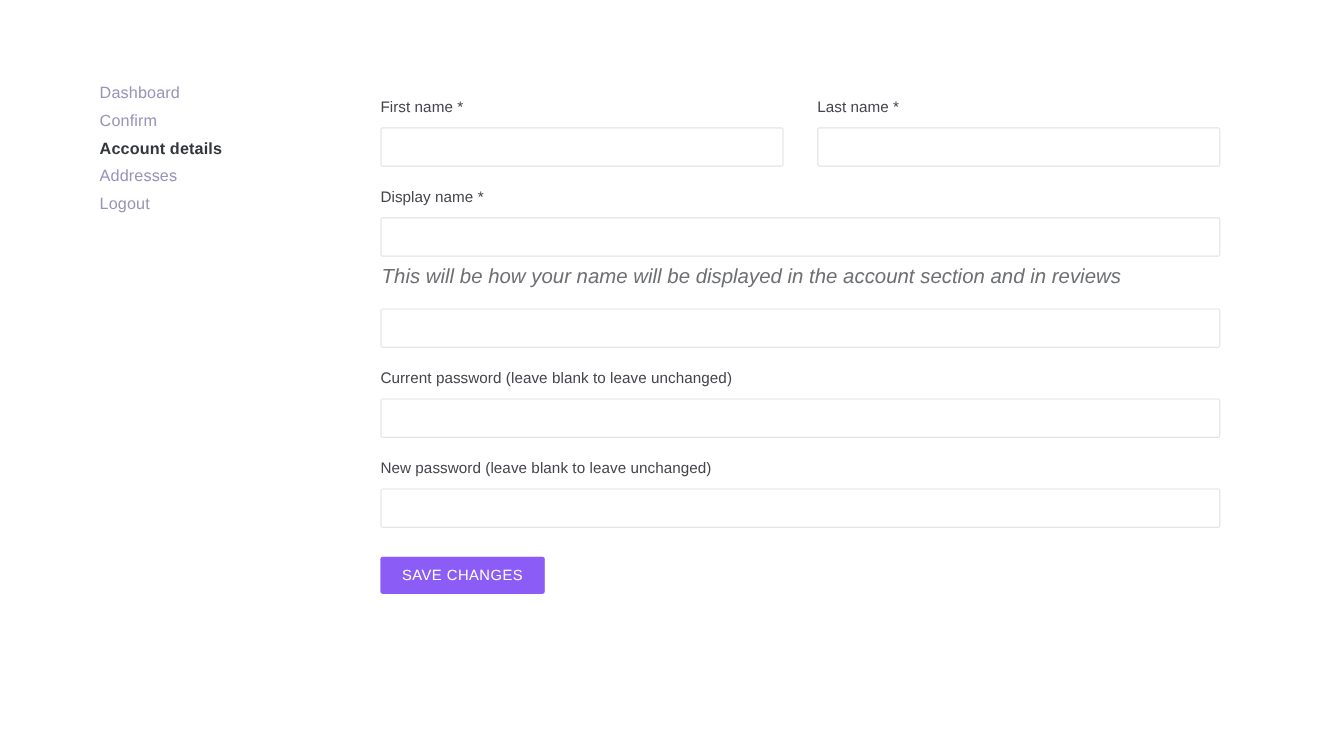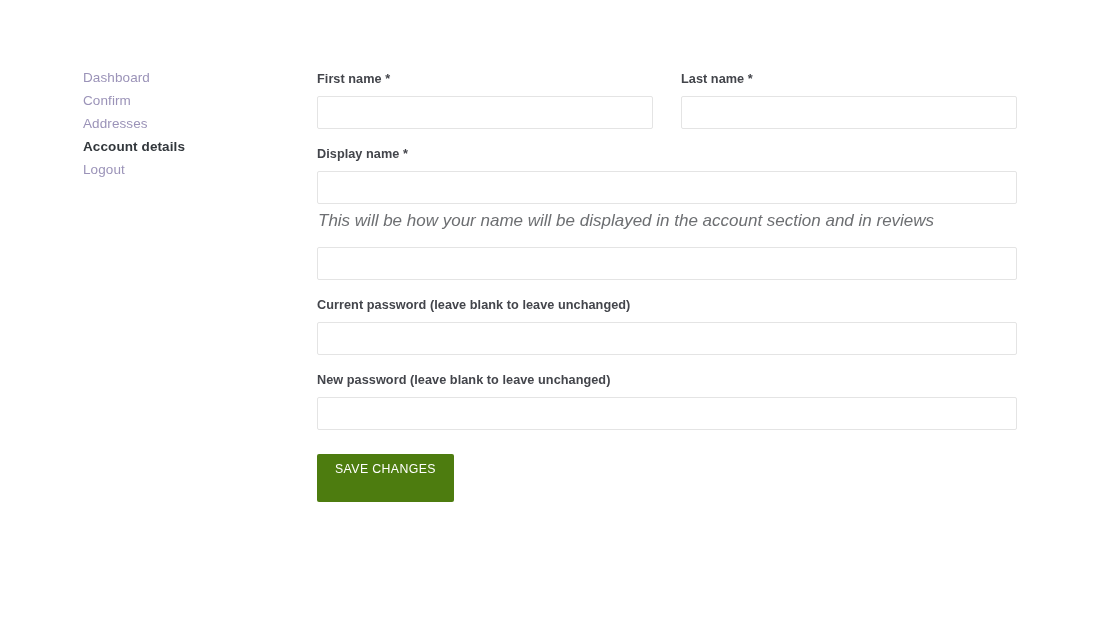--- a/index.html
+++ b/index.html
@@ -64,24 +64,24 @@
   .row-split {
     display: flex;
     justify-content: space-between;
   }
   .col-half {
     width: 336px;
   }
   label.field-label {
     display: block;
     font-size: 12.7px;
-    font-weight: bold;
+    font-weight: normal;
     color: #43454b;
     line-height: 16px;
-    margin: 2px 0 9px 0;
+    margin: 12px 0 9px 0;
     letter-spacing: 0.05px;
   }
   input.text-input {
     display: block;
     box-sizing: border-box;
     width: 100%;
     height: 33px;
     padding: 6px 10px;
     border: 1px solid #e4e4e4;
     border-radius: 2px;
@@ -108,27 +108,27 @@
   .row-email {
     margin-top: 18px;
   }
   .submit-row {
     margin-top: 24px;
   }
   button.save-button {
     display: inline-block;
     border: 0;
     border-radius: 2px;
-    background: #4d7c0f;
+    background: #8b5cf6;
     color: #ffffff;
     font-family: "Liberation Sans", sans-serif;
     font-size: 12.3px;
     font-weight: normal;
     letter-spacing: 0.4px;
-    padding: 9px 18px 27px 18px;
+    padding: 9px 18px 10px 18px;
     min-width: 125px;
     text-align: center;
     cursor: pointer;
     text-transform: uppercase;
     line-height: 12px;
   }
 </style>
 </head>
 <body>
 
@@ -136,24 +136,24 @@
 
   <nav class="account-nav">
     <ul>
       <li>
         <a href="#" class="nav-link">Dashboard</a>
       </li>
       <li>
         <a href="#" class="nav-link">Confirm</a>
       </li>
       <li>
-        <a href="#" class="nav-link">Addresses</a>
+        <a href="#" class="nav-link is-active">Account details</a>
       </li>
       <li>
-        <a href="#" class="nav-link is-active">Account details</a>
+        <a href="#" class="nav-link">Addresses</a>
       </li>
       <li>
         <a href="#" class="nav-link">Logout</a>
       </li>
     </ul>
   </nav>
 
   <form class="account-form">
 
     <div class="row row-split">

